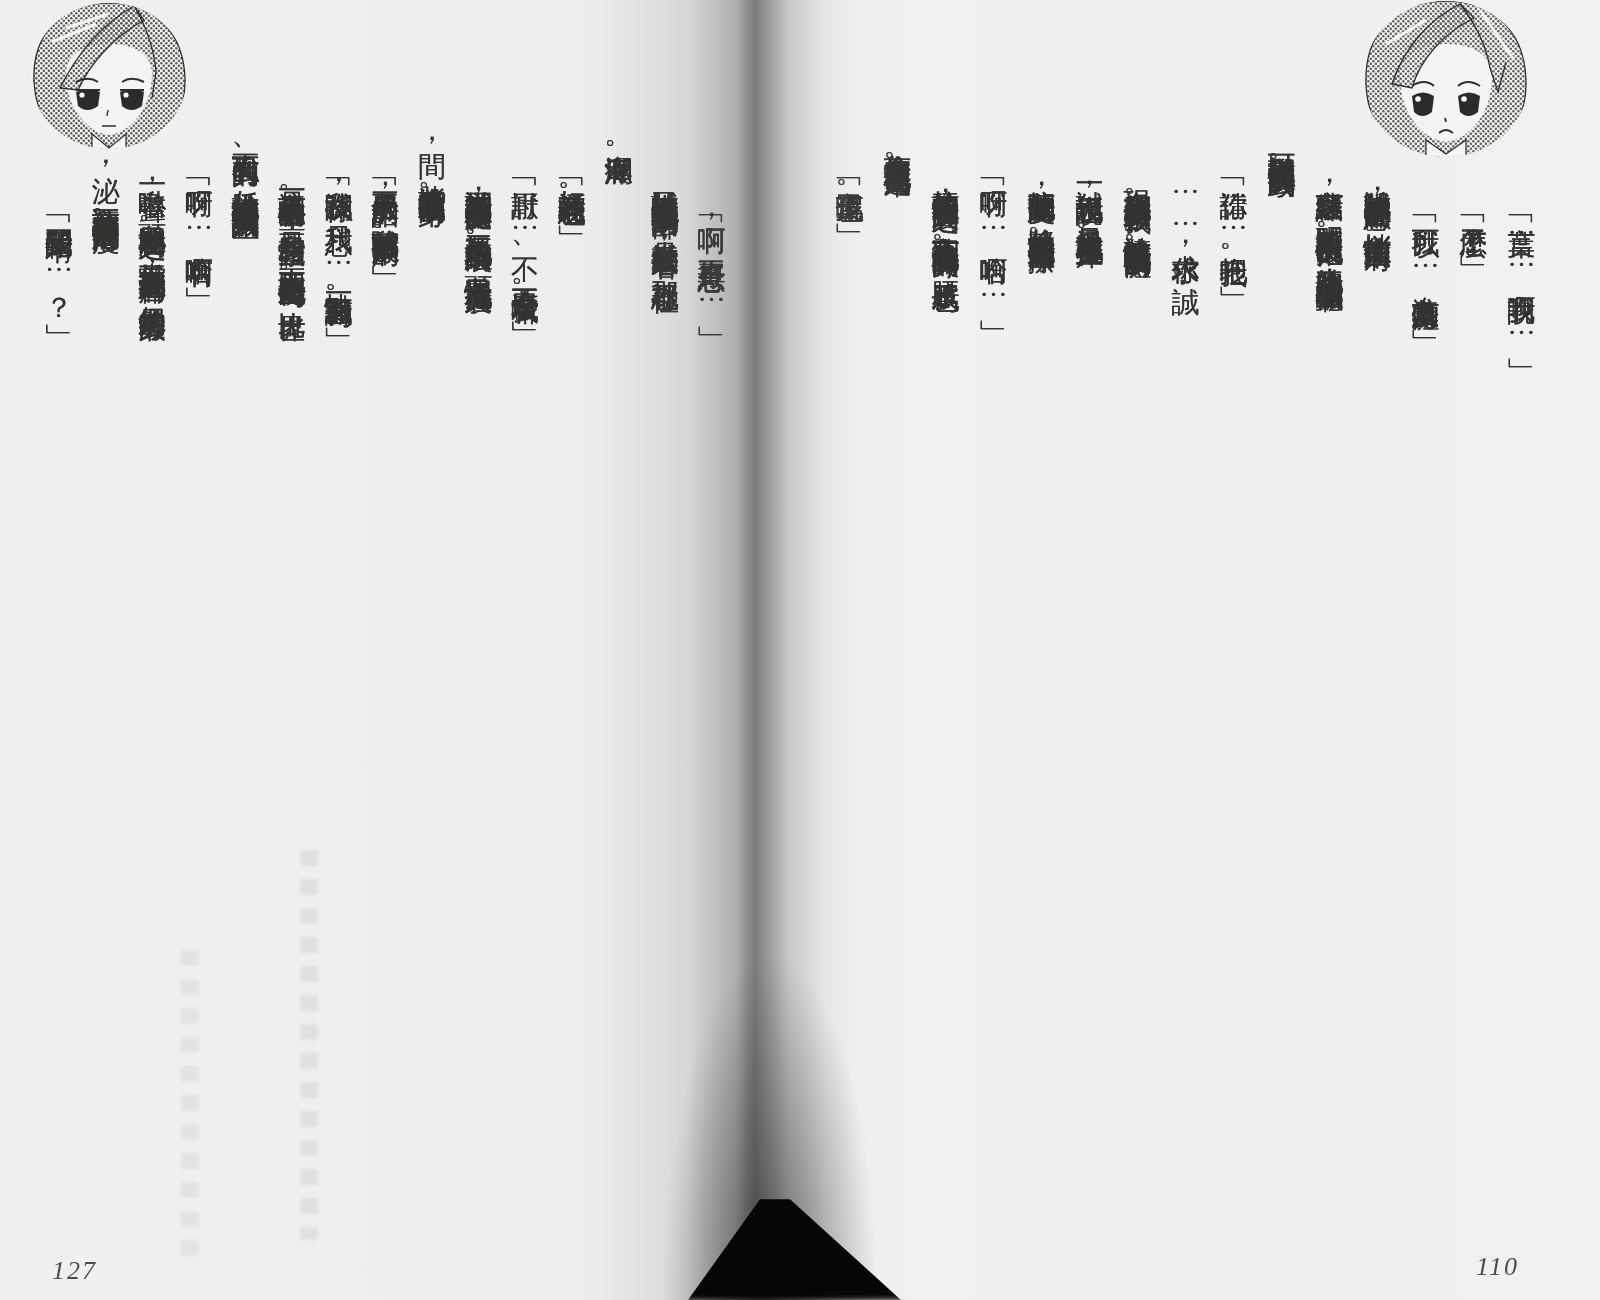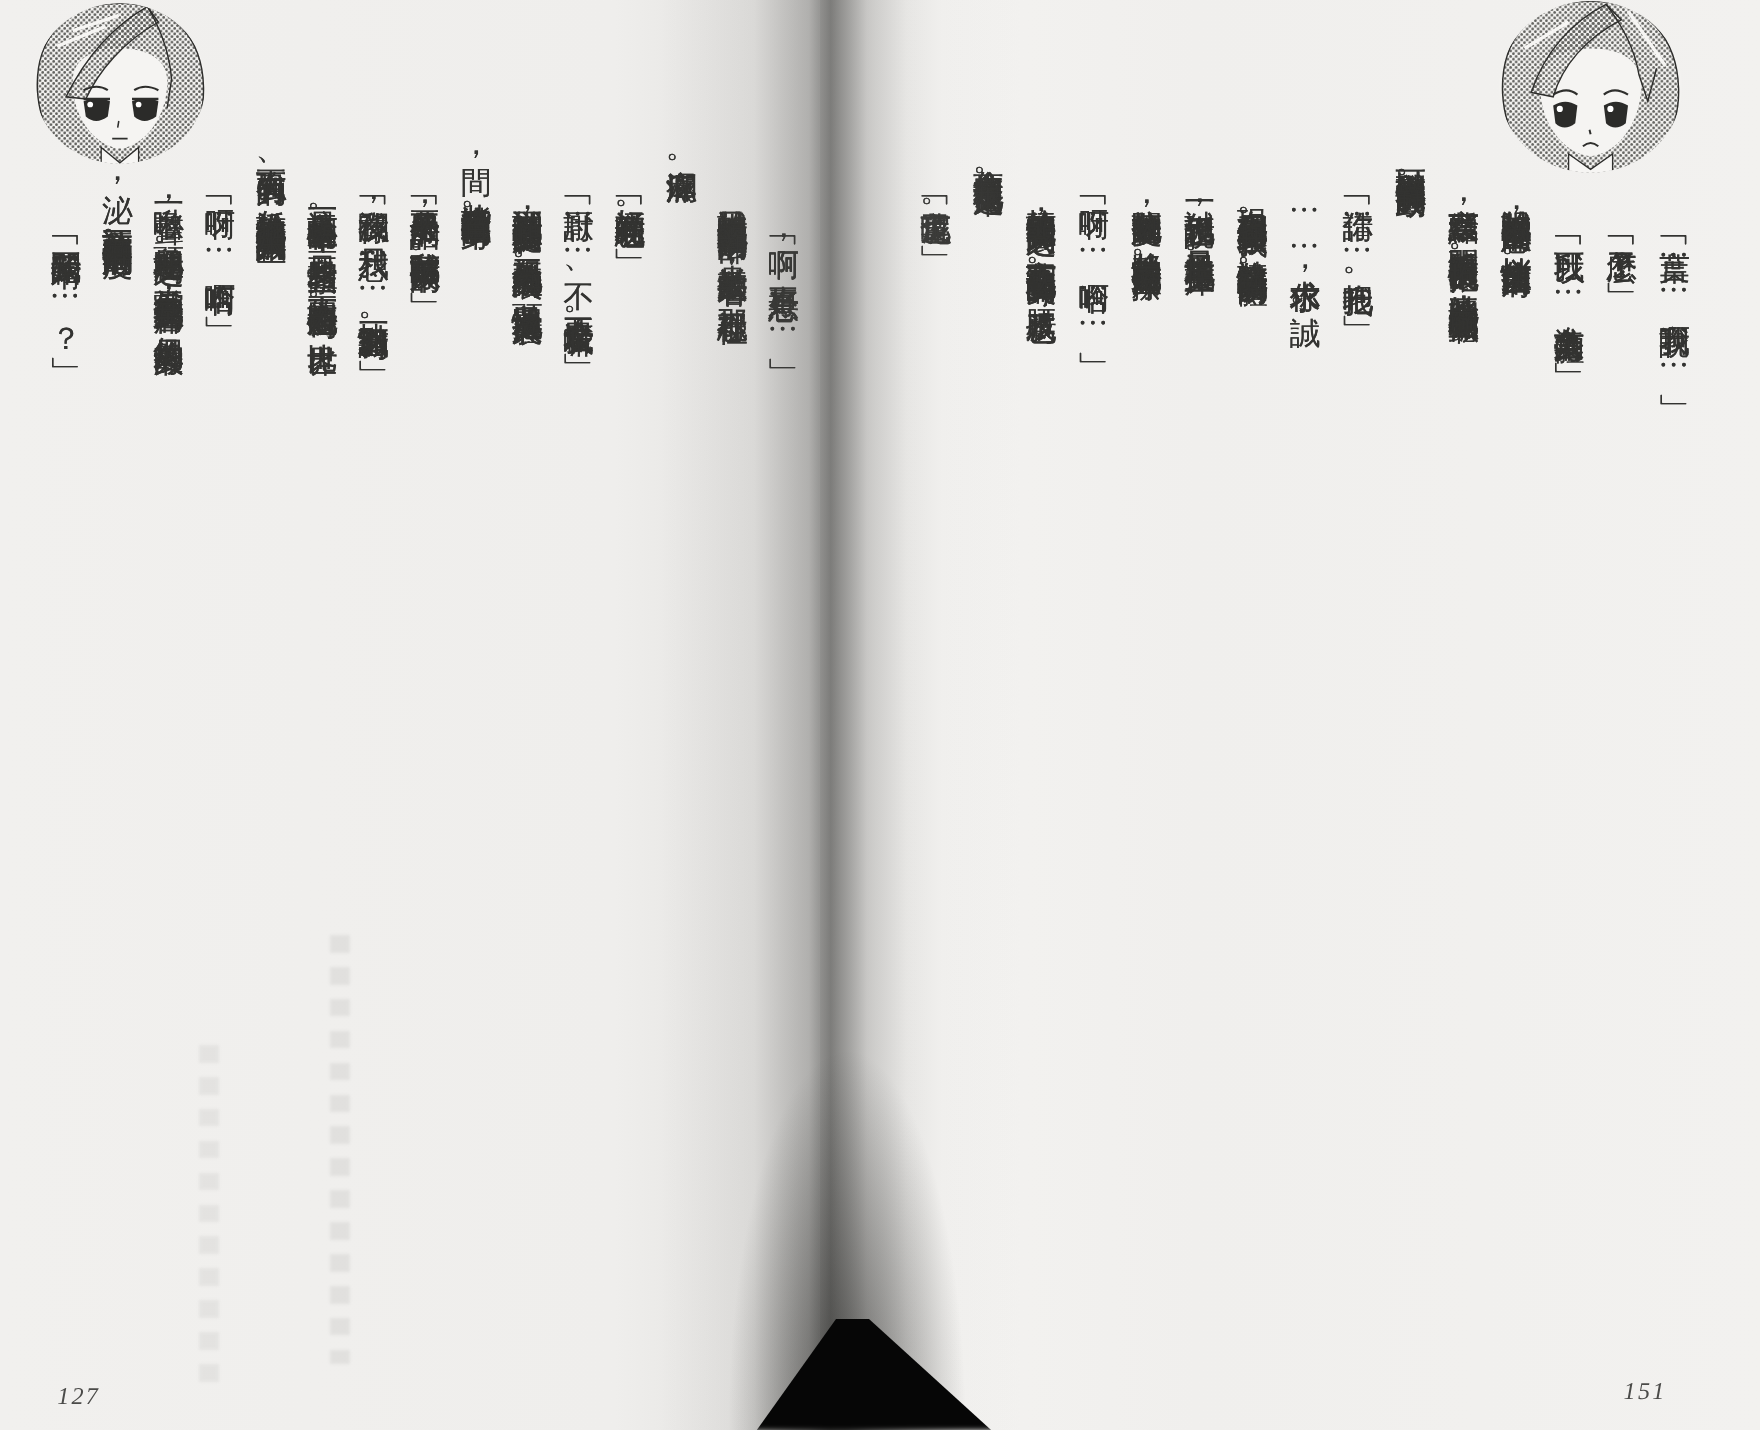--- a/index.html
+++ b/index.html
@@ -42,21 +42,21 @@
     position:absolute;
     writing-mode:vertical-rl;
     text-orientation:upright;
     white-space:nowrap;
     font-size:28px;
     letter-spacing:1.2px;
     color:#333331;
     text-shadow:0 0 0.4px #4a4a48;
   }
 
-  .pagenum { position:absolute; font-style:italic; font-size:22px; color:#4b4b49; letter-spacing:2px;text-align:right; }
+  .pagenum { position:absolute; font-style:italic; font-size:26px; color:#4b4b49; letter-spacing:2px;text-align:right; }
   .pn-left  { left:52px;  top:1256px; }
   .pn-right { left:1476px; top:1252px; }
 
   .portrait { position:absolute; }
   .portrait-left  { left:30px;  top:2px; }
   .portrait-right { left:1362px; top:0px; }
 </style>
 </head>
 <body>
 
@@ -164,15 +164,15 @@
       <div class="vcol" style="left: 926px; top: 168px;">灼熱的硬物就頂在兩片肉裂之間，言葉克制不住地發出甜美的呻吟。腰肢也為了</div>
       <div class="vcol" style="left: 878px; top: 132px;">含住肉棒而自然地前後搖晃起來。</div>
       <div class="vcol" style="left: 830px; top: 168px;">「言葉也濕了呢。」</div>
     </div>
 
   <div class="gutter-band"></div>
   <div class="gutter-lower"></div>
   <div class="black-wedge"></div>
 
   <div class="pagenum pn-left">127</div>
-  <div class="pagenum pn-right">151</div>
+  <div class="pagenum pn-right">110</div>
 
 </div>
 
 </body></html>

